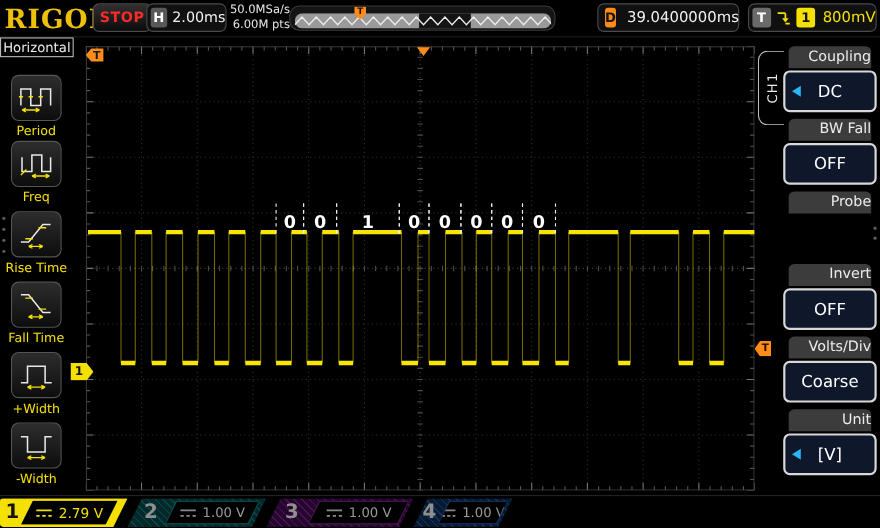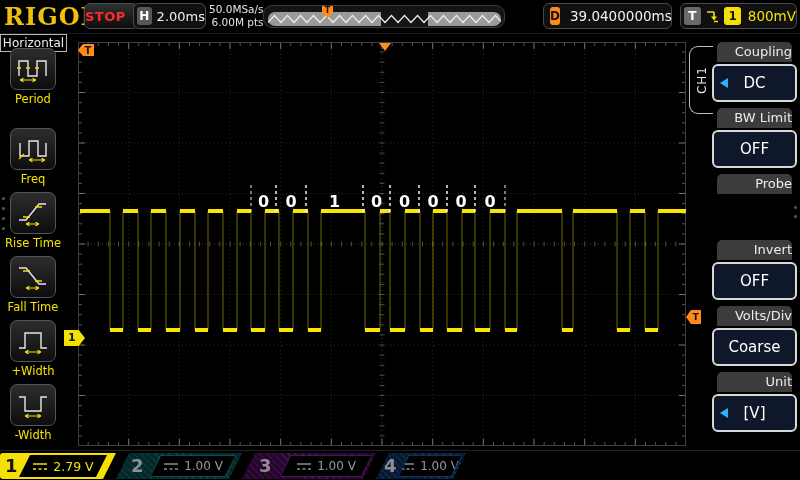--- a/index.html
+++ b/index.html
@@ -5,21 +5,21 @@
   html,body{margin:0;padding:0;background:#000;}
   #screen{position:relative;width:800px;height:480px;background:#000;overflow:hidden;
           font-family:"DejaVu Sans",sans-serif;-webkit-font-smoothing:antialiased;}
 
   
   #topbar{position:absolute;left:0;top:0;width:800px;height:33px;background:#000;border-bottom:1px solid #1c1c1c;}
   #logo{position:absolute;left:4px;top:2px;font-family:"DejaVu Serif",serif;font-weight:bold;
         font-size:24px;color:#edc10a;letter-spacing:1px;}
   .tb-box{position:absolute;top:3px;height:26px;background:#101010;border:1px solid #4a4a4a;
           border-radius:6px;box-sizing:border-box;display:flex;align-items:center;}
-  #stop-box{left:84px;width:54px;justify-content:flex-start;background:linear-gradient(#303030,#0c0c0c);}
+  #stop-box{left:84px;width:54px;justify-content:center;background:linear-gradient(#303030,#0c0c0c);}
   #stop-box span{color:#ff2a2a;font-weight:bold;font-size:13px;letter-spacing:.5px;}
   #h-box{left:133px;width:73px;padding-left:3px;}
   .key-sq{display:inline-block;width:18px;height:18px;border-radius:3px;text-align:center;
           line-height:18px;font-weight:bold;font-size:12px;}
   .key-h{background:#585858;color:#fff;}
   .key-d{background:#ff8c1a;color:#141414;}
   .key-t{background:#6a6a6a;color:#fff;}
   .key-1{background:#f5e003;color:#141414;}
   #h-box .tb-val{color:#f2f2f2;font-size:13px;margin-left:5px;}
   #rate-box{position:absolute;left:209px;top:3px;color:#e6e6e6;font-size:10.5px;line-height:12.5px;text-align:right;}
@@ -139,21 +139,21 @@
         <path d="M1,3 H8 M8,3 V8 M8,12.5 H13" stroke="#f5e003" stroke-width="1.6" fill="none"></path>
         <polygon points="5,7.5 11,7.5 8,11.5" fill="#f5e003"></polygon>
       </svg>
       <span class="key-sq key-1" style="margin-left:6px;">1</span>
       <span class="tb-val">800mV</span>
     </div>
   </div>
 
   <div id="left-title">Horizontal</div>
 
-  <div class="lm-item" style="top:48px">
+  <div class="lm-item" style="top:68px">
     <div class="lm-btn">
       <svg width="32" height="28">
         <polyline points="2,21 2,6 11,6 11,21 20,21 20,6 29,6 29,21" stroke="#e8e8e8" stroke-width="1.4" fill="none"></polyline>
         <path d="M0,13 H4 M9,13 H13 M18,13 H22" stroke="#f5e003" stroke-width="1.3"></path>
         <path d="M3,25 H19 M3,25 l3.5,-1.7 M3,25 l3.5,1.7 M19,25 l-3.5,-1.7 M19,25 l-3.5,1.7" stroke="#f5e003" stroke-width="1.2" fill="none"></path>
       </svg>
     </div>
     <div class="lm-label">Period</div>
   </div>
 
@@ -647,21 +647,21 @@
 
   <div class="menu-item" style="top:42px">
     <div class="menu-head">Coupling</div>
     <div class="menu-val">
       <span class="menu-arrow"></span>
       <span>DC</span>
     </div>
   </div>
 
   <div class="menu-item" style="top:108px">
-    <div class="menu-head">BW Limit</div>
+    <div class="menu-head">BW Fall</div>
     <div class="menu-val">
 
       <span>OFF</span>
     </div>
   </div>
 
   <div class="menu-item" style="top:174px">
     <div class="menu-head">Probe</div>
   </div>
 

